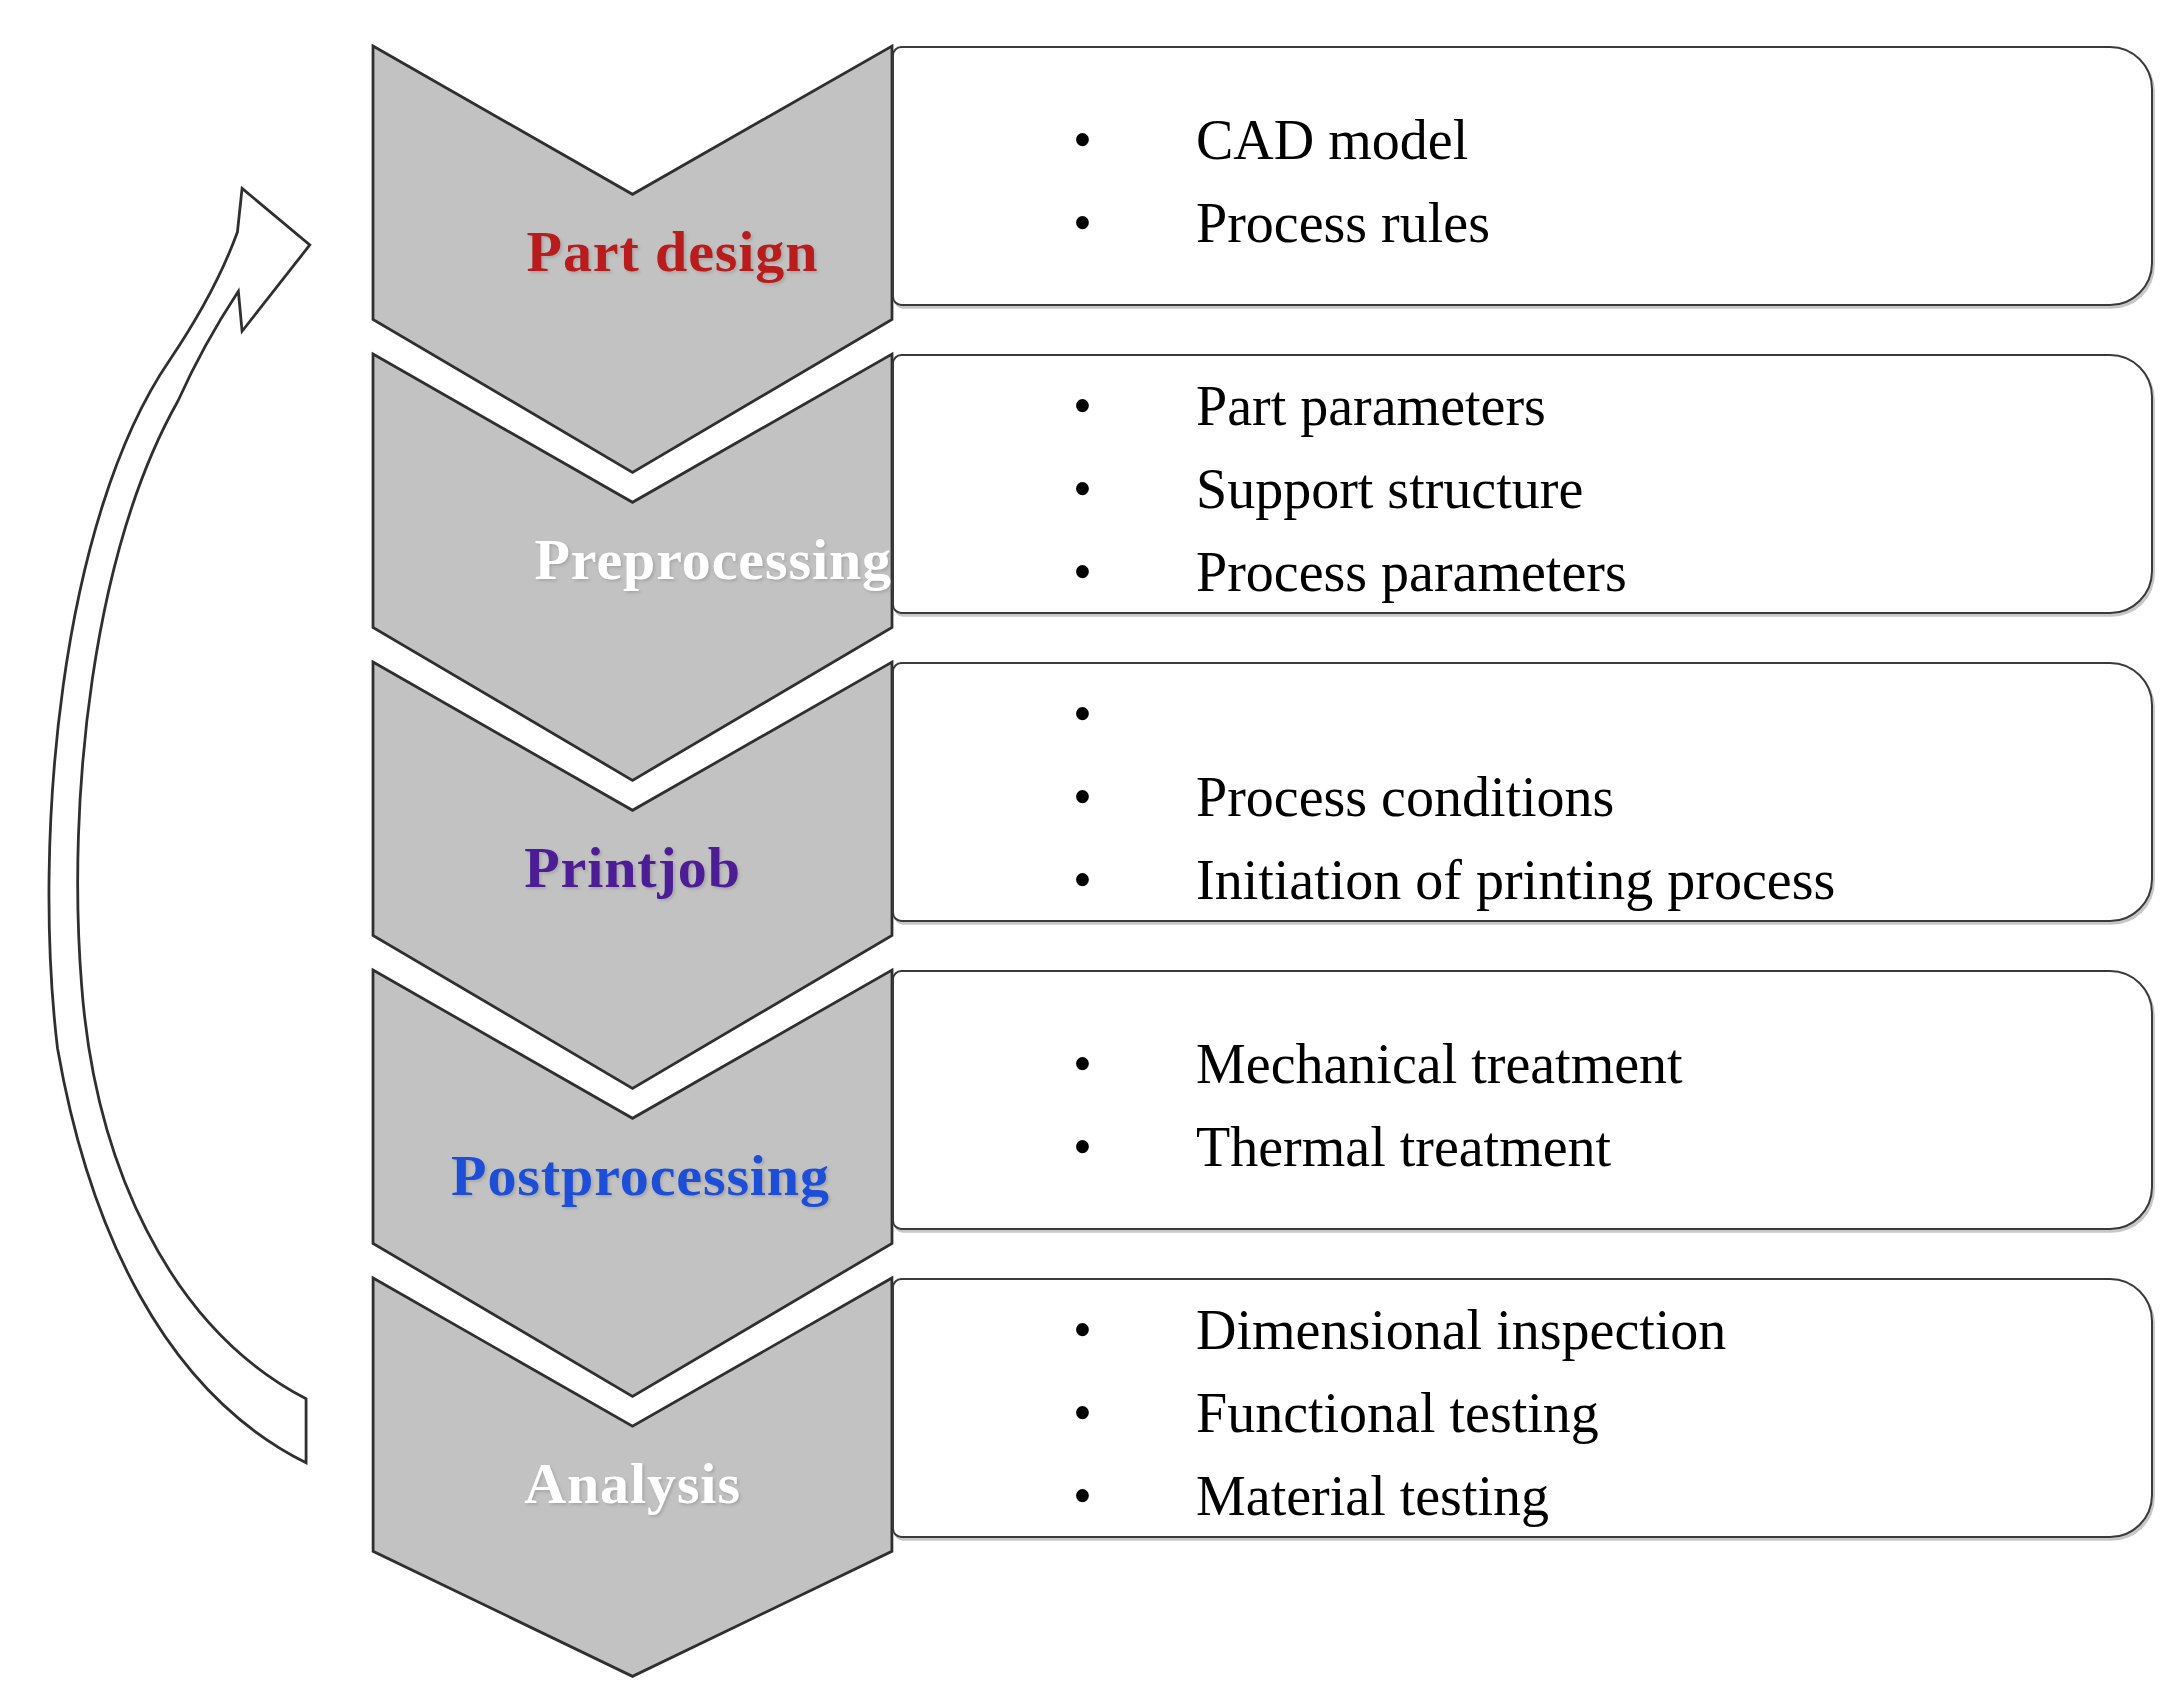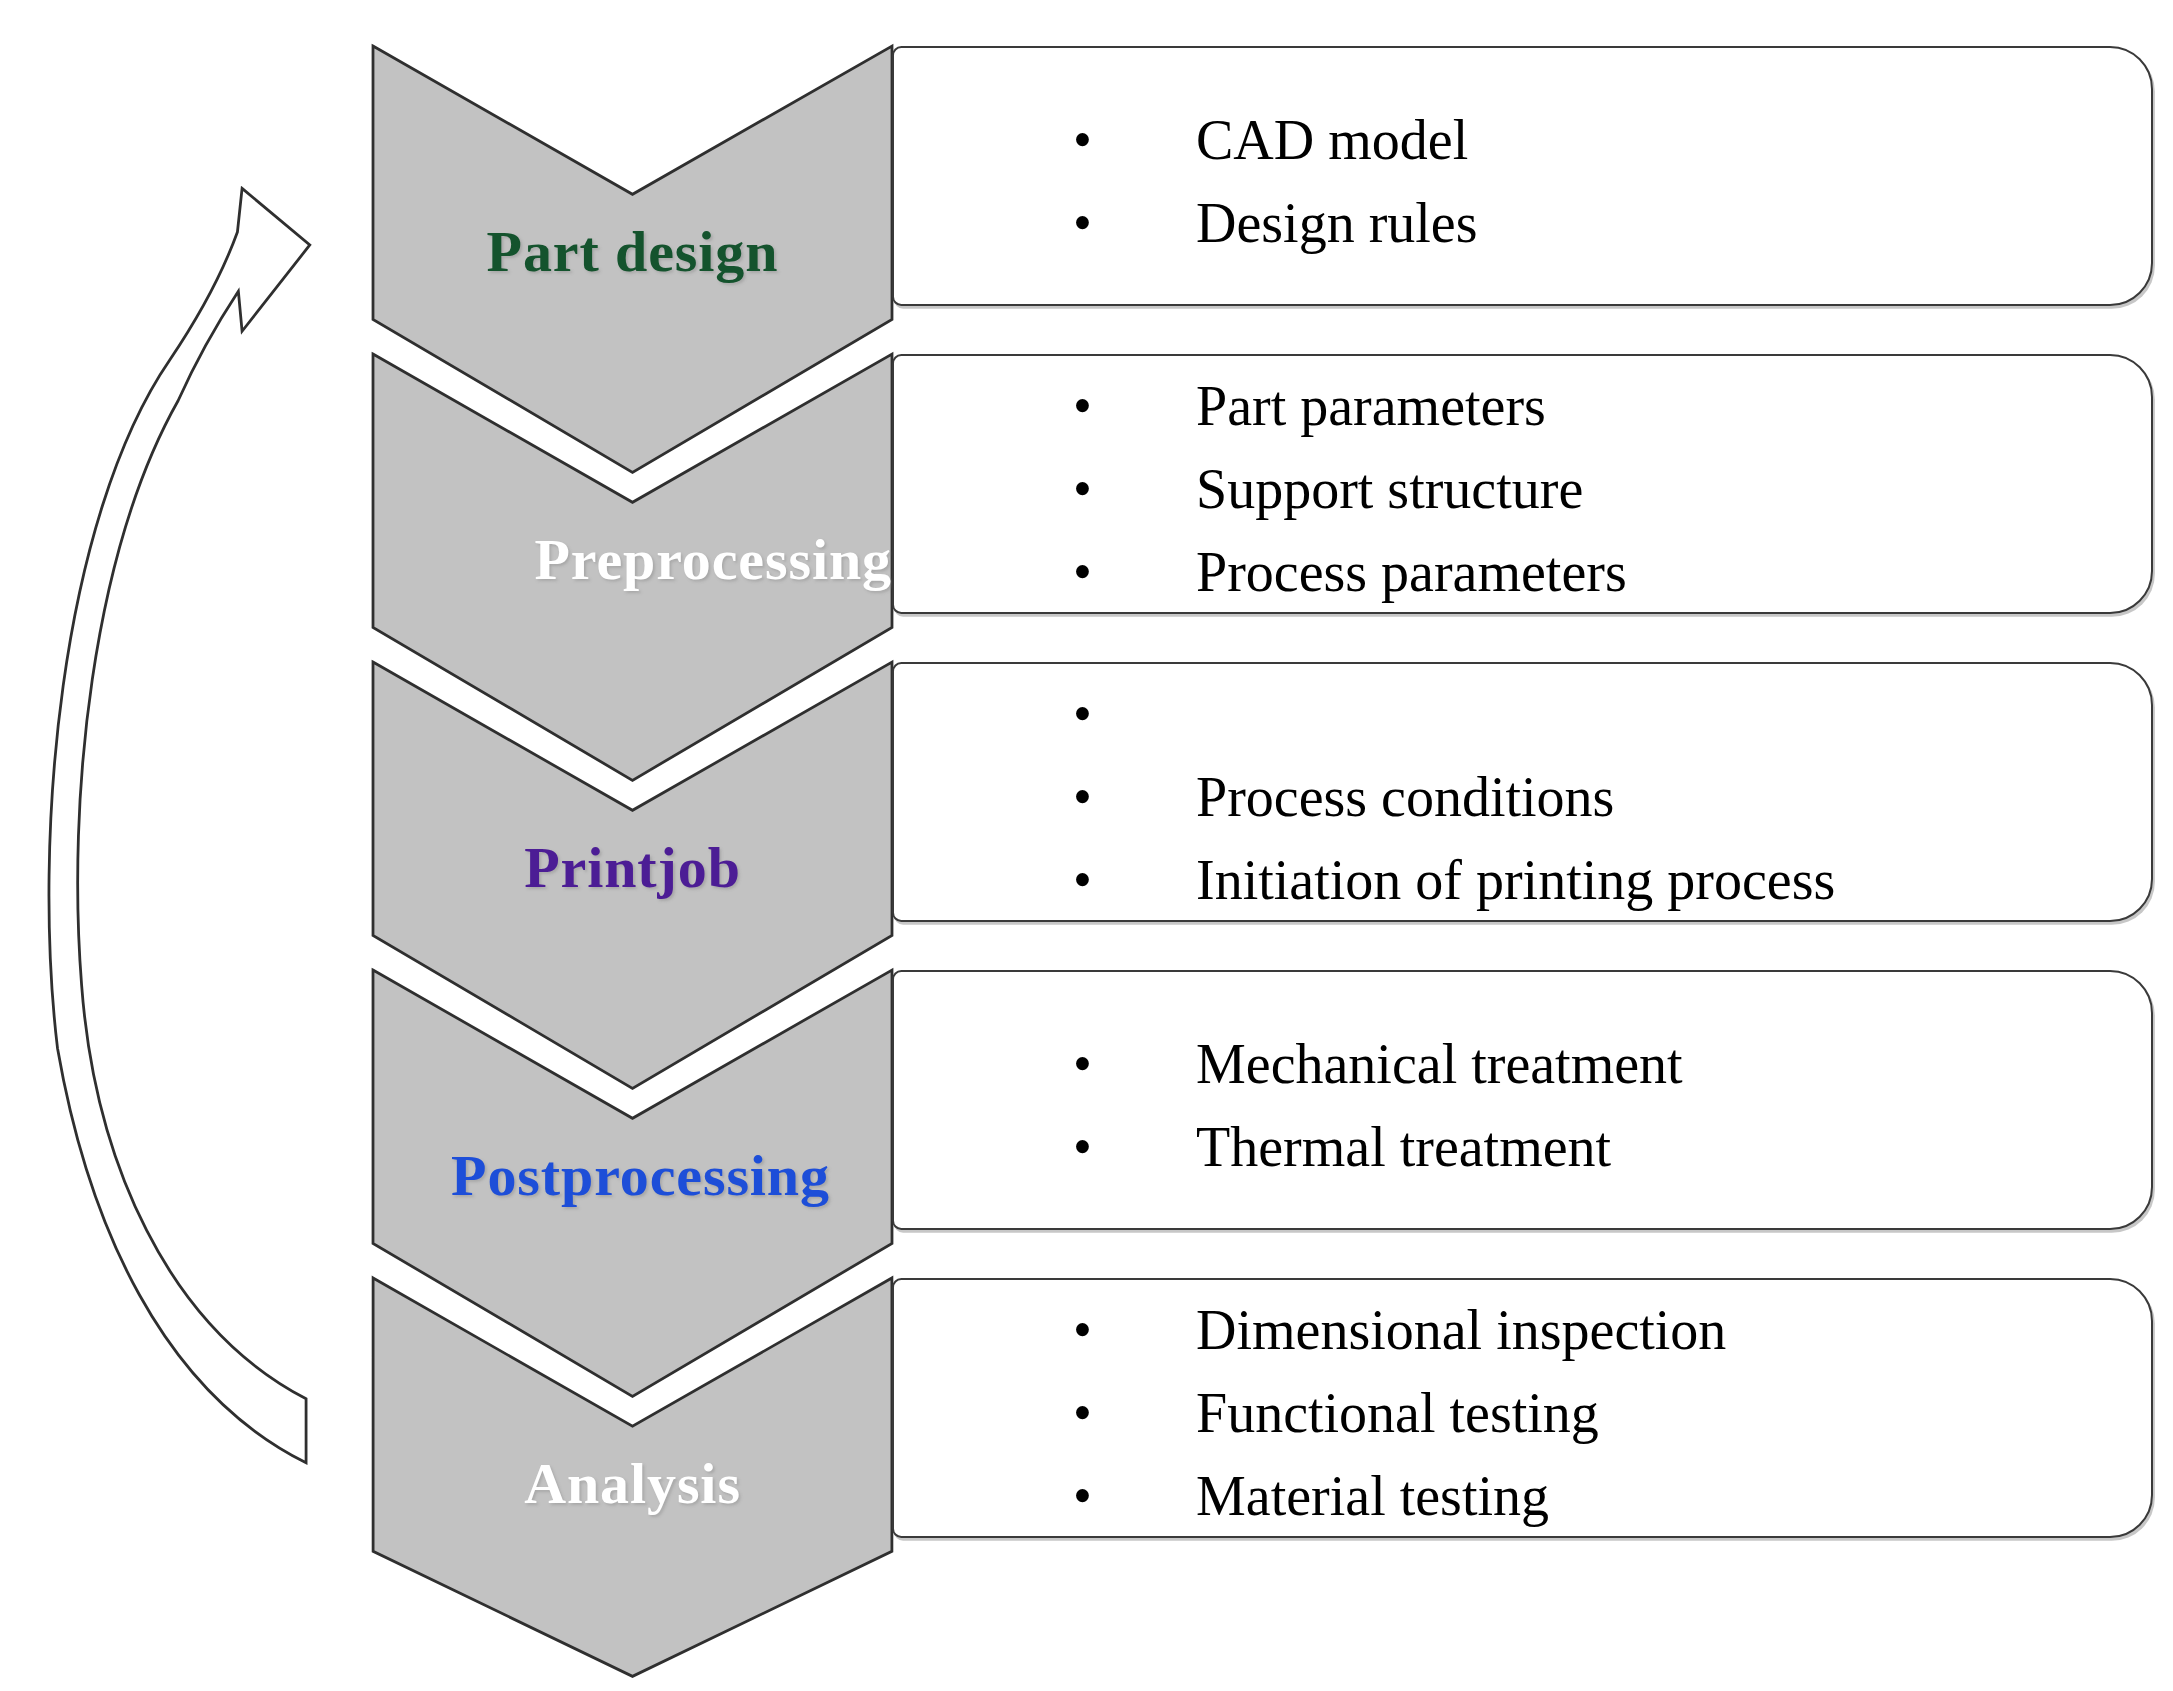--- a/index.html
+++ b/index.html
@@ -52,29 +52,29 @@
              C 175 1500 95 1320 62 1130
              C 35 905 65 560 183 388
              C 212 345 240 294 256 250
              Z" stroke-width="3" stroke-linejoin="miter" fill="#ffffff" stroke="#2f2f2f"></path>
   </svg>
 
   <div class="step" style="top:46px">
     <svg class="chevron-svg" width="519" height="431" viewBox="0 0 560 465">
       <polygon points="0,0 280,160 560,0 560,295 280,460 0,295" stroke-width="3" fill="#c2c2c2" stroke="#2f2f2f"></polygon>
     </svg>
-    <div class="chevron-label" style="color: #14532d;">Part design</div>
+    <div class="chevron-label" style="color: #b91c1c; padding-left: 40px;">Part design</div>
     <div class="box" style="border-color: rgb(58, 58, 58); background: rgb(255, 255, 255);">
       <div class="li">
         <span class="bullet">•</span>
         <span class="li-text">CAD model</span>
       </div>
       <div class="li">
         <span class="bullet">•</span>
-        <span class="li-text">Design rules</span>
+        <span class="li-text">Process rules</span>
       </div>
     </div>
   </div>
 
   <div class="step" style="top:354px">
     <svg class="chevron-svg" width="519" height="431" viewBox="0 0 560 465">
       <polygon points="0,0 280,160 560,0 560,295 280,460 0,295" stroke-width="3" fill="#c2c2c2" stroke="#2f2f2f"></polygon>
     </svg>
     <div class="chevron-label" style="color: rgb(255, 255, 255); text-align: right;">Preprocessing</div>
     <div class="box" style="border-color: rgb(58, 58, 58); background: rgb(255, 255, 255);">

